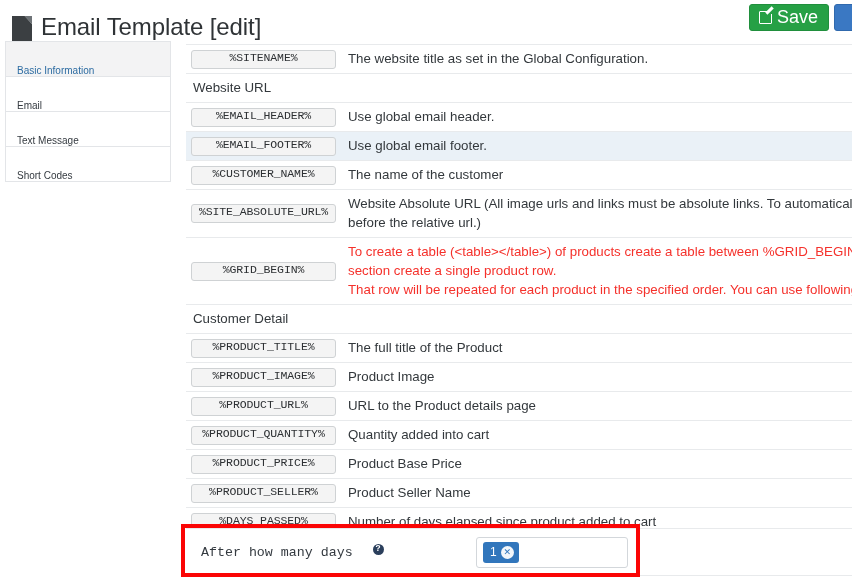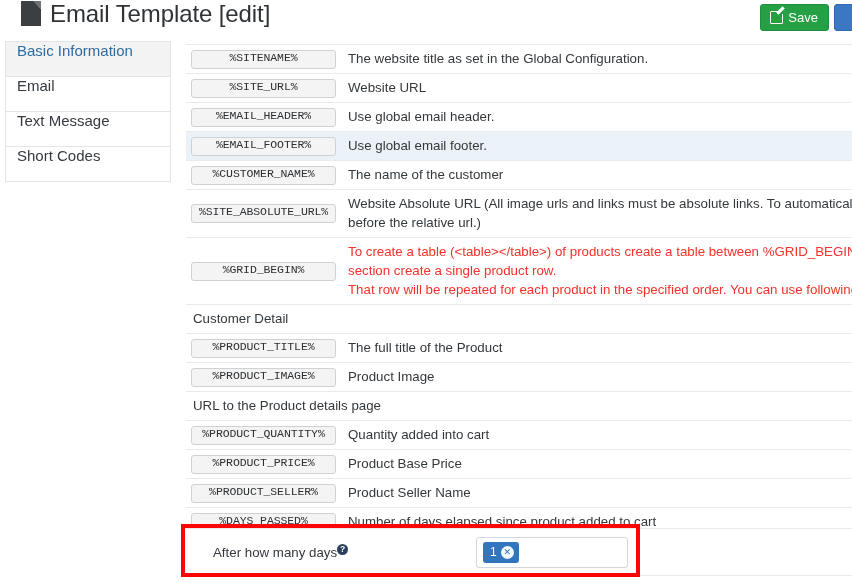--- a/index.html
+++ b/index.html
@@ -16,22 +16,22 @@
     background: #ffffff;
     overflow: hidden;
   }
 
   
   .header {
     position: absolute;
     left: 0; top: 0;
     width: 852px; height: 41px;
     display: flex;
-    align-items: flex-start;
-    padding-left: 21px;
+    align-items: flex-end;
+    padding-left: 12px;
   }
   .page-icon {
     width: 20px; height: 25px;
     position: relative;
     flex: 0 0 auto;
     margin-right: 9px;
     margin-top: 1px;
   }
   .page-icon .body {
     position: absolute;
@@ -56,21 +56,21 @@
   }
 
   .btn-save {
     position: absolute;
     right: 23px; top: 4px;
     height: 27px;
     background: #26a045;
     border: 1px solid #208f3d;
     border-radius: 3px;
     color: #ffffff;
-    font-size: 13px;
+    font-size: 18px;
     display: flex;
     align-items: center;
     gap: 5px;
     padding: 0 10px 0 9px;
     cursor: pointer;
     white-space: nowrap;
   }
   .btn-save .sq-icon {
     width: 13px; height: 13px;
     position: relative;
@@ -110,23 +110,23 @@
     position: absolute;
     left: 5px; top: 41px;
     width: 166px;
     border: 1px solid #e3e5e8;
     border-bottom: none;
     background: #ffffff;
   }
   .side-item {
     height: 35px;
     display: flex;
-    align-items: flex-start;
+    align-items: flex-end;
     padding-left: 11px;
-    font-size: 15px;
+    font-size: 10px;
     color: #343a40;
     border-bottom: 1px solid #e3e5e8;
     cursor: pointer;
     white-space: nowrap;
   }
   .side-item.active {
     background: #f3f3f4;
     color: #2d6ca2;
   }
 
@@ -190,25 +190,26 @@
     height: 48px;
     display: flex;
     align-items: center;
     background: #ffffff;
   }
   .field-label {
     width: 290px;
     flex: 0 0 290px;
     font-size: 13.3px;
     color: #343a40;
-    padding-left: 27px;
-    display: flex;
-    align-items: center;
-    gap: 0;
+    padding-left: 15px;
+    display: flex;
+    align-items: center;
+    gap: 20px;
     white-space: nowrap;
+    font-family: Liberation Mono, monospace;
   }
   .help-icon {
     width: 11px; height: 11px;
     border-radius: 50%;
     background: #2b3f5c;
     color: #ffffff;
     font-size: 8.5px;
     line-height: 11px;
     text-align: center;
     font-weight: bold;
@@ -299,23 +300,20 @@
   <div class="table" id="table">
       <div class="trow first">
         <div class="cell-code">
           <div class="code-box">%SITENAME%</div>
         </div>
         <div class="cell-desc">
           <div class="line">The website title as set in the Global Configuration.</div>
         </div>
       </div>
       <div class="trow">
-        <div class="cell-code">
-          <div class="code-box">%SITE_URL%</div>
-        </div>
         <div class="cell-desc">
           <div class="line">Website URL</div>
         </div>
       </div>
       <div class="trow">
         <div class="cell-code">
           <div class="code-box">%EMAIL_HEADER%</div>
         </div>
         <div class="cell-desc">
           <div class="line">Use global email header.</div>
@@ -371,20 +369,23 @@
       </div>
       <div class="trow">
         <div class="cell-code">
           <div class="code-box">%PRODUCT_IMAGE%</div>
         </div>
         <div class="cell-desc">
           <div class="line">Product Image</div>
         </div>
       </div>
       <div class="trow">
+        <div class="cell-code">
+          <div class="code-box">%PRODUCT_URL%</div>
+        </div>
         <div class="cell-desc">
           <div class="line">URL to the Product details page</div>
         </div>
       </div>
       <div class="trow">
         <div class="cell-code">
           <div class="code-box">%PRODUCT_QUANTITY%</div>
         </div>
         <div class="cell-desc">
           <div class="line">Quantity added into cart</div>

